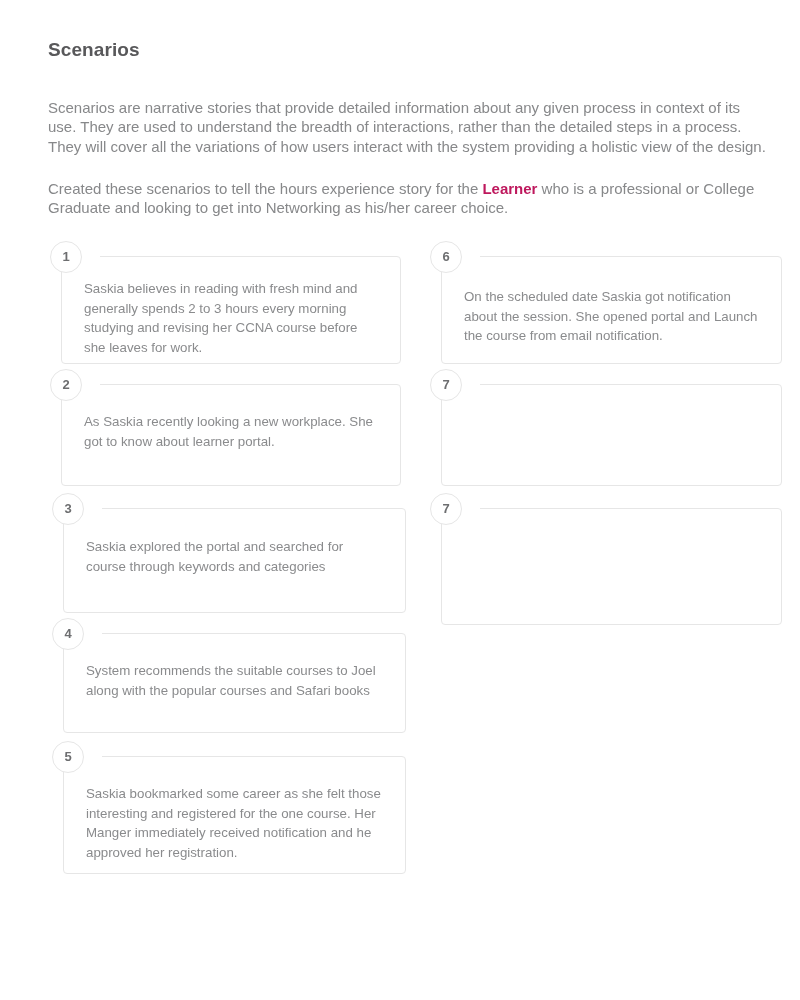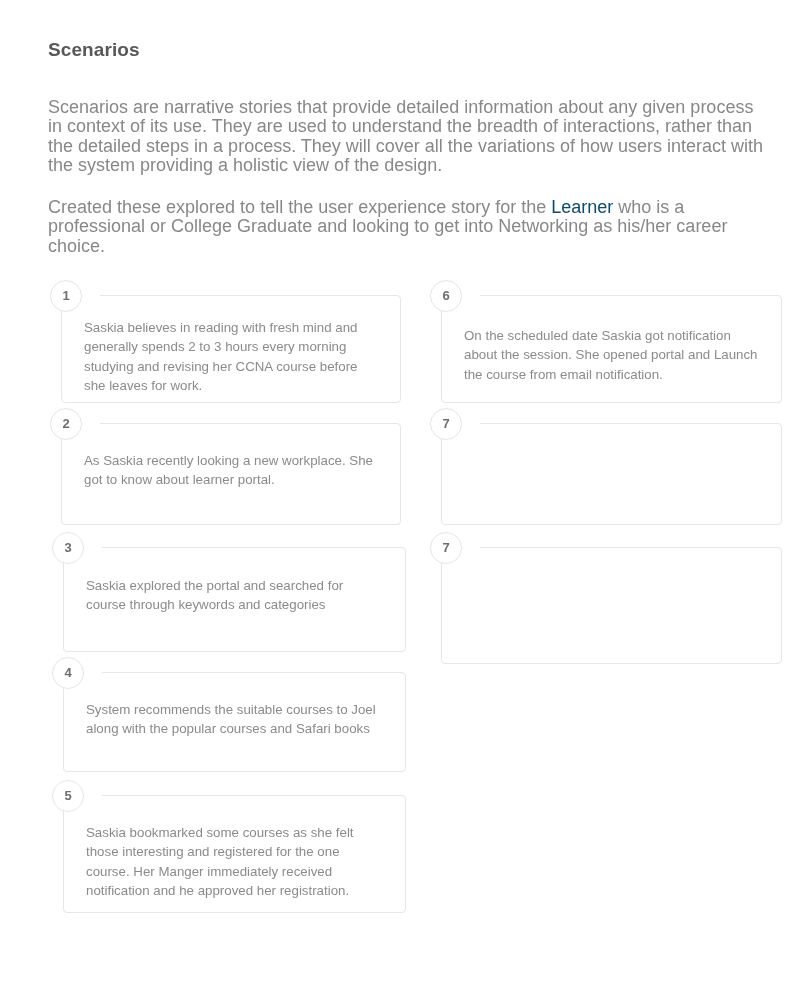--- a/index.html
+++ b/index.html
@@ -31,27 +31,27 @@
     font-size: 19px;
     font-weight: bold;
     color: #58585a;
     letter-spacing: 0.1px;
   }
 
   
   .intro {
     margin: 0;
     color: #87888a;
-    font-size: 18px;
+    font-size: 15px;
     line-height: 19.3px;
     max-width: 722px;
   }
   .intro.first { margin-top: 37px; }
   .intro.second { margin-top: 23px; max-width: 712px; }
-  .intro b { color: #0c4a6e; font-weight: normal; }
+  .intro b { color: #be185d; font-weight: bold; }
 
   
   .scenarios {
     position: relative;
     margin-top: 39px;
     width: 722px;
     height: 640px;
   }
 
   .column {
@@ -132,21 +132,21 @@
 </style>
 </head>
 <body>
 
 <div class="page">
 
   <h1 class="page-title">Scenarios</h1>
 
   <p class="intro first">Scenarios are narrative stories that provide detailed information about any given process in context of its use. They are used to understand the breadth of interactions, rather than the detailed steps in a process. They will cover all the variations of how users interact with the system providing a holistic view of the design.</p>
 
-  <p class="intro second"><span>Created these explored to tell the user experience story for the </span><b>Learner</b><span> who is a professional or College Graduate and looking to get into Networking as his/her career choice.</span></p>
+  <p class="intro second"><span>Created these scenarios to tell the hours experience story for the </span><b>Learner</b><span> who is a professional or College Graduate and looking to get into Networking as his/her career choice.</span></p>
 
   <div class="scenarios">
 
     <div class="column left">
 
       <div class="scenario c1">
         <div class="badge">1</div>
         <p class="scenario-text">Saskia believes in reading with fresh mind and generally spends 2 to 3 hours every morning studying and revising her CCNA course before she leaves for work.</p>
       </div>
 
@@ -160,21 +160,21 @@
         <p class="scenario-text">Saskia explored the portal and searched for course through keywords and categories</p>
       </div>
 
       <div class="scenario c4">
         <div class="badge">4</div>
         <p class="scenario-text">System recommends the suitable courses to Joel along with the popular courses and Safari books</p>
       </div>
 
       <div class="scenario c5">
         <div class="badge">5</div>
-        <p class="scenario-text">Saskia bookmarked some courses as she felt those interesting and registered for the one course. Her Manger immediately received notification and he approved her registration.</p>
+        <p class="scenario-text">Saskia bookmarked some career as she felt those interesting and registered for the one course. Her Manger immediately received notification and he approved her registration.</p>
       </div>
 
     </div>
 
     <div class="column right">
 
       <div class="scenario c6">
         <div class="badge">6</div>
         <p class="scenario-text">On the scheduled date Saskia got notification about the session. She opened portal and Launch the course from email notification.</p>
       </div>

